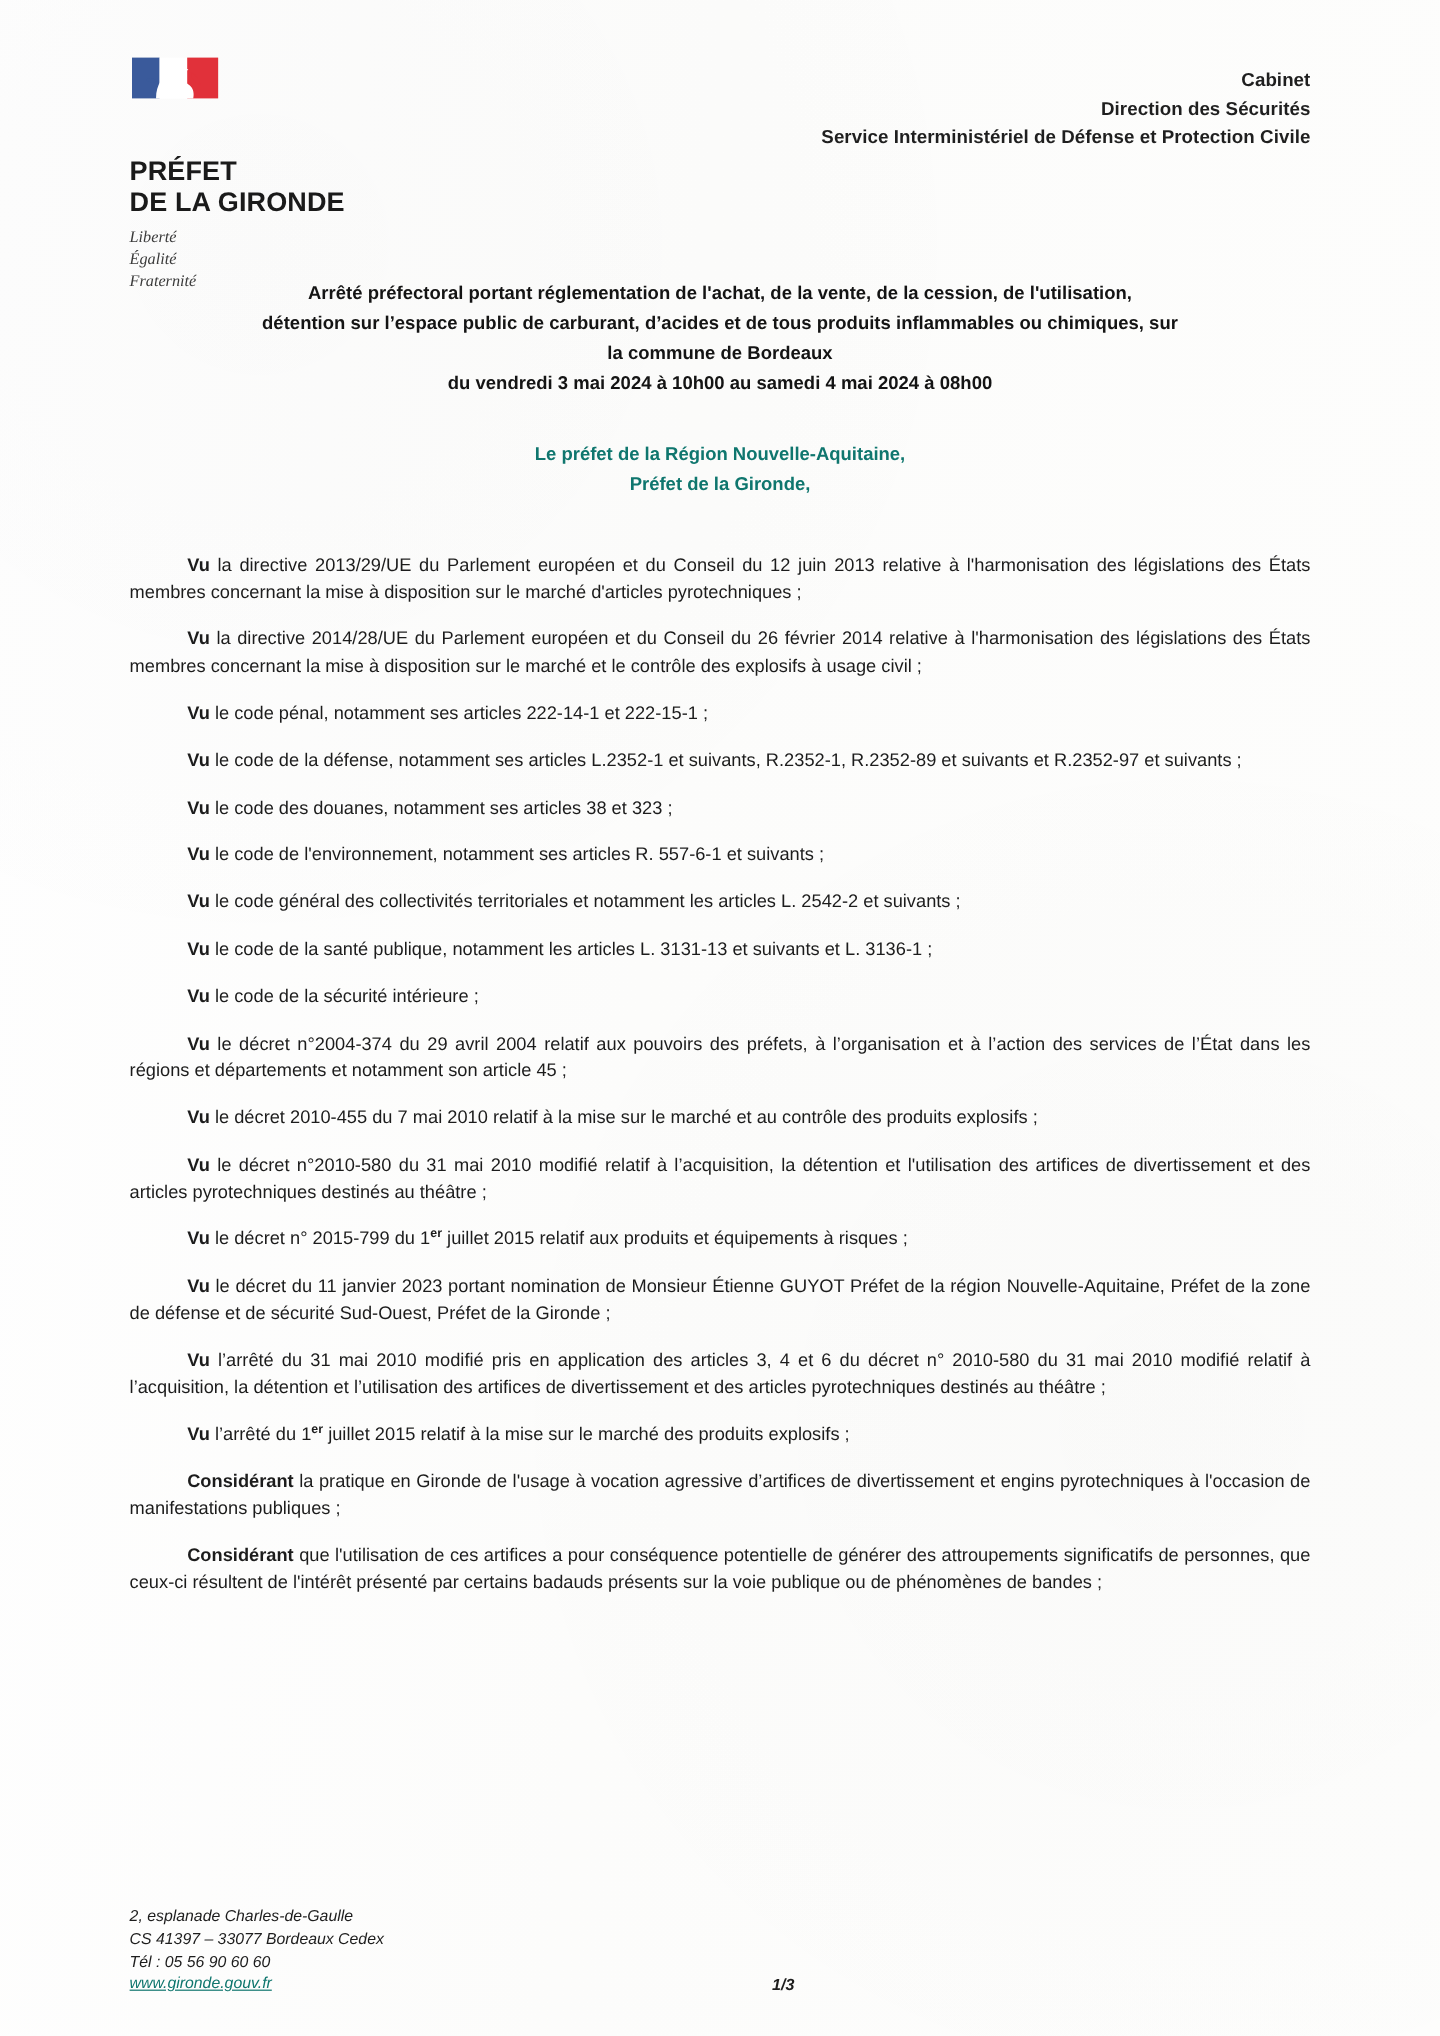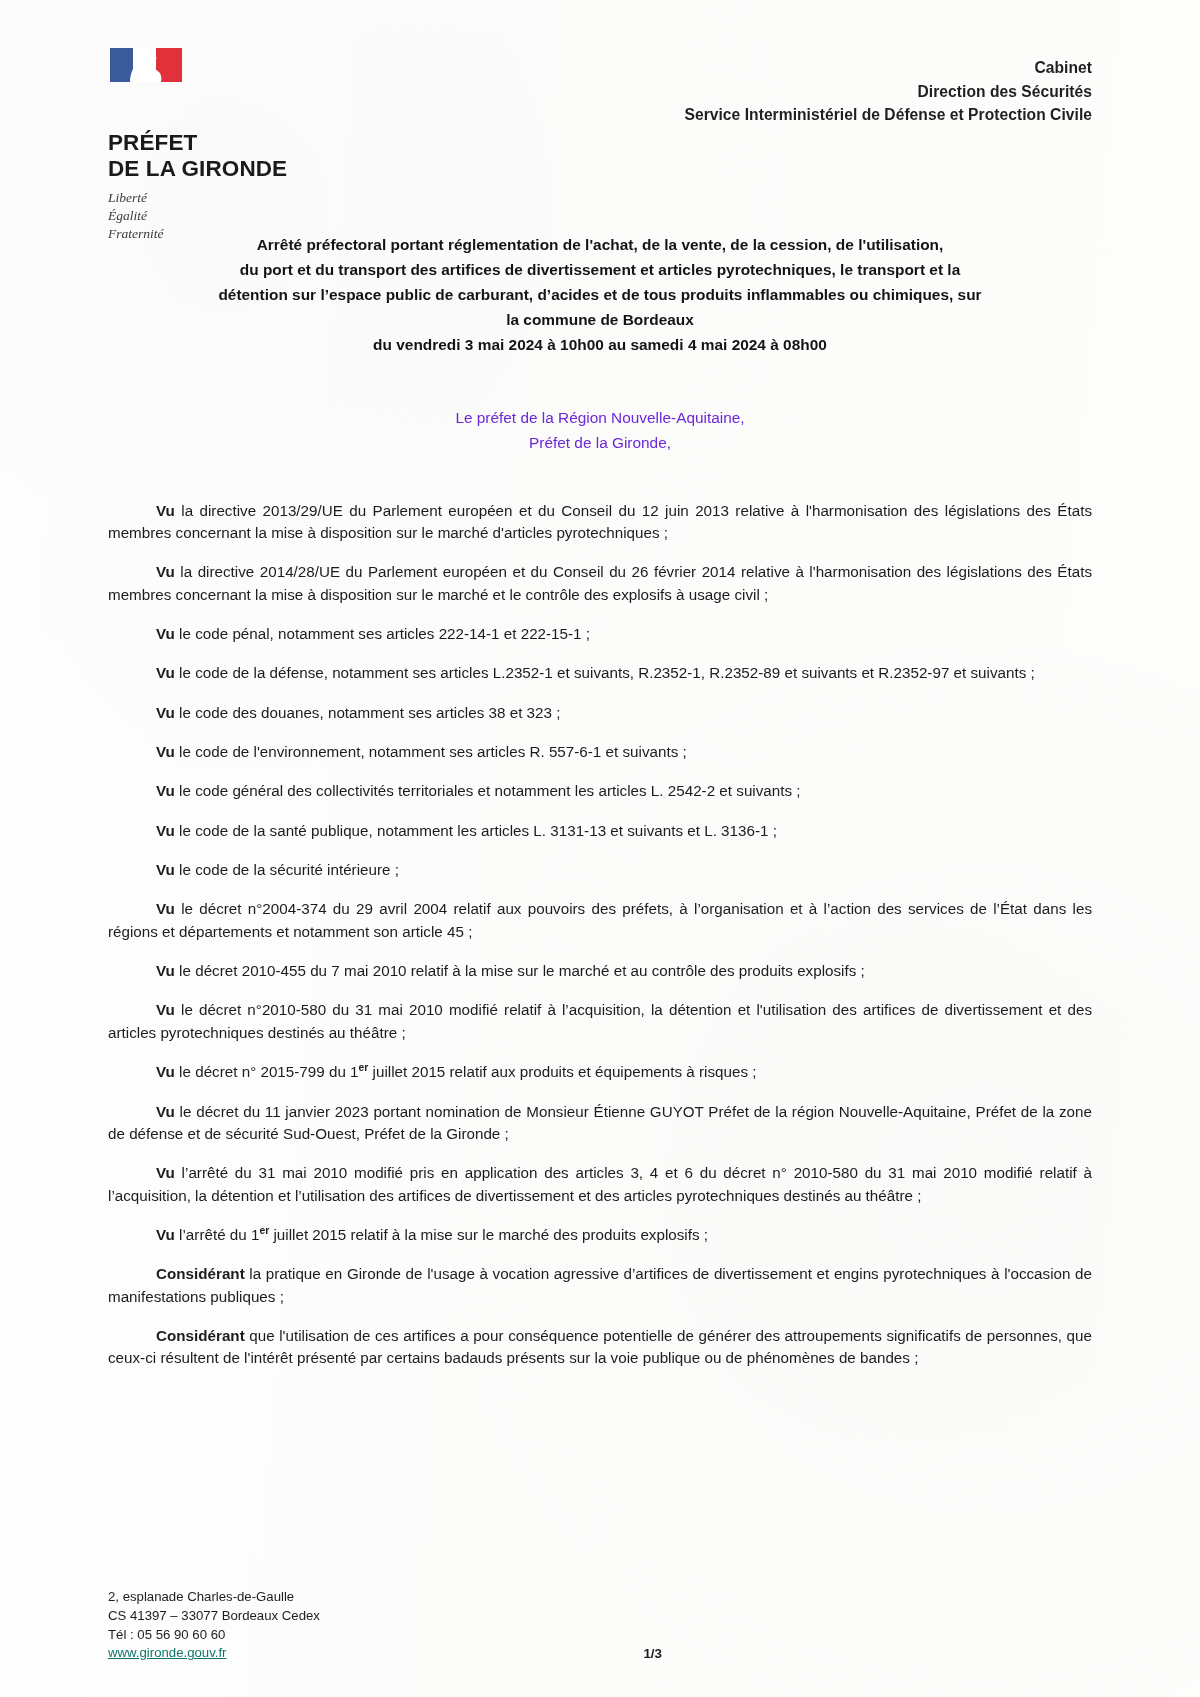--- a/index.html
+++ b/index.html
@@ -86,26 +86,26 @@
     margin-top: 37px;
     text-align: center;
     font-weight: bold;
     font-size: 15.4px;
     line-height: 1.62;
     color: #141414;
     letter-spacing: 0.02px;
     padding: 0 12px;
   }
   .subject-block {
-    margin-top: 48px;
+    margin-top: 34px;
     text-align: center;
-    font-weight: normal;
+    font-weight: bold;
     font-size: 15.4px;
     line-height: 1.62;
-    color: #6d28d9;
+    color: #0f766e;
   }
 
   
   .body-block {
     margin-top: 44px;
   }
   p.clause {
     margin: 0 0 17px 0;
     font-size: 15.2px;
     line-height: 1.47;
@@ -136,20 +136,21 @@
   }
   .footer-addr div { white-space: nowrap; }
   .footer-link {
     color: #0f766e;
     text-decoration: underline;
   }
   .footer-row {
     display: flex;
     align-items: flex-end;
     justify-content: space-between;
+    font-style: italic;
   }
   .page-num {
     font-weight: bold;
     font-size: 13.4px;
     color: #1d1d1d;
     margin-right: 430px;
     margin-bottom: 0px;
   }
 </style>
 </head>
@@ -187,21 +188,20 @@
       <div class="service-block">
         <div>Cabinet</div>
         <div>Direction des Sécurités</div>
         <div>Service Interministériel de Défense et Protection Civile</div>
       </div>
 
     </div>
 
     <div class="title-block">
       <div>Arrêté préfectoral portant réglementation de l'achat, de la vente, de la cession, de l'utilisation,</div>
-      <div>du port et du transport des artifices de divertissement et articles pyrotechniques, le transport et la</div>
       <div>détention sur l’espace public de carburant, d’acides et de tous produits inflammables ou chimiques, sur</div>
       <div>la commune de Bordeaux</div>
       <div>du vendredi 3 mai 2024 à 10h00 au samedi 4 mai 2024 à 08h00</div>
     </div>
 
     <div class="subject-block">
       <div>Le préfet de la Région Nouvelle-Aquitaine,</div>
       <div>Préfet de la Gironde,</div>
     </div>
 

